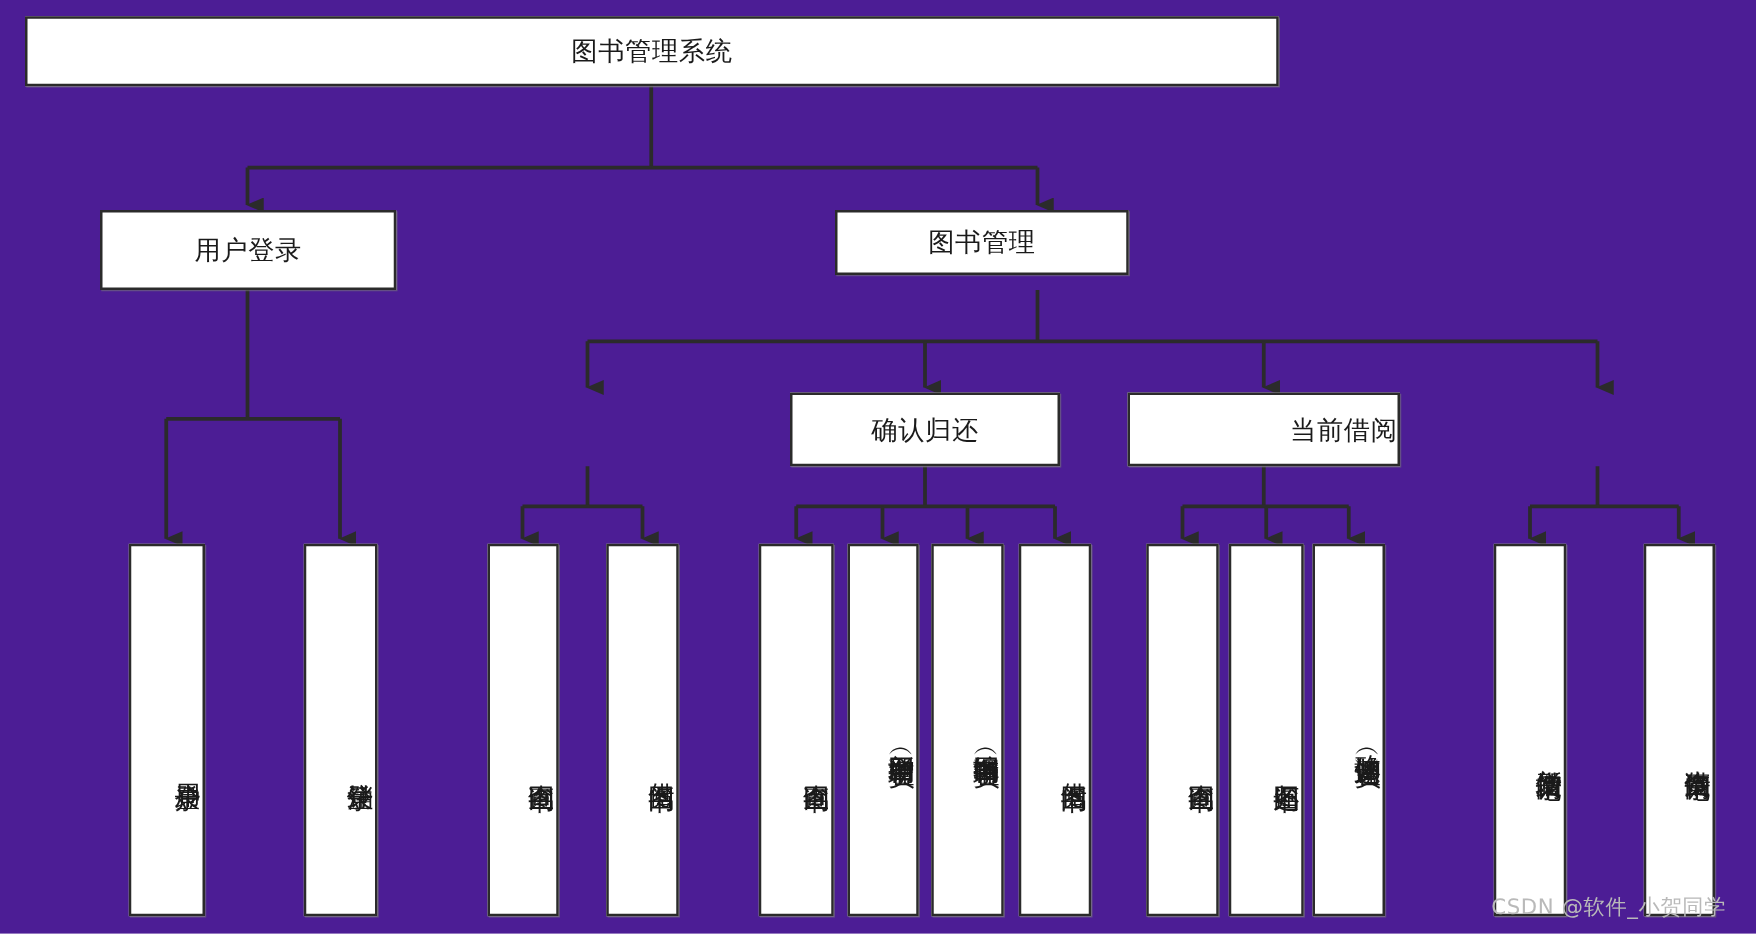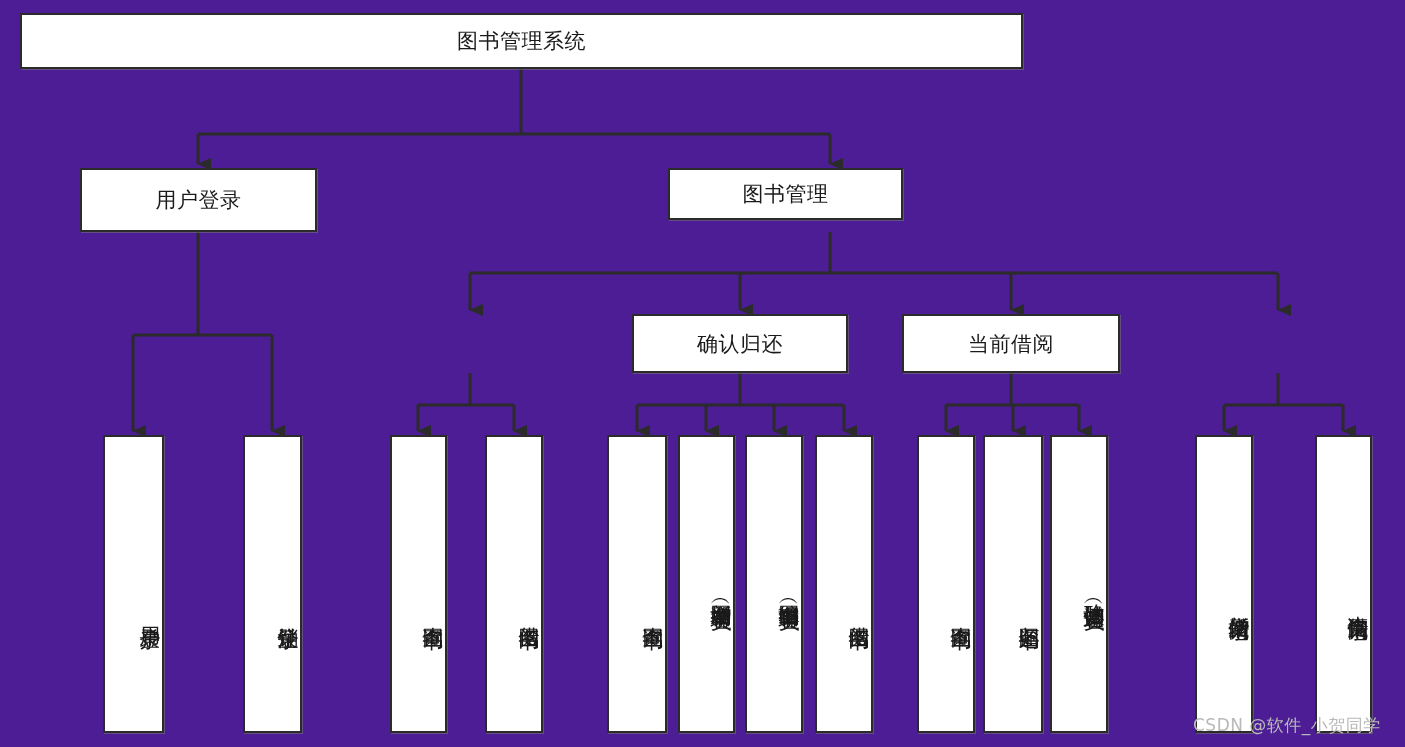--- a/index.html
+++ b/index.html
@@ -130,21 +130,21 @@
   <div class="node node-h" style="left:80px; top:168px; width:237px; height:64px;">
     <span>用户登录</span>
   </div>
   <div class="node node-h" style="left:668px; top:168px; width:235px; height:52px;">
     <span>图书管理</span>
   </div>
 
   <div class="node node-h" style="left:632px; top:314px; width:216px; height:59px;">
     <span>确认归还</span>
   </div>
-  <div class="node node-h" style="left:902px; top:314px; width:218px; height:59px;">
+  <div class="node node-h" style="left:902px; top:314px; width:218px; height:59px;justify-content:flex-end;">
     <span>当前借阅</span>
   </div>
 
   <div class="node node-v pad-big" style="left:103px; top:435px; width:61px; height:298px;">
     <span class="vlabel">用户登录</span>
   </div>
   <div class="node node-v pad-big" style="left:243px; top:435px; width:59px; height:298px;">
     <span class="vlabel">注销登录</span>
   </div>
 

